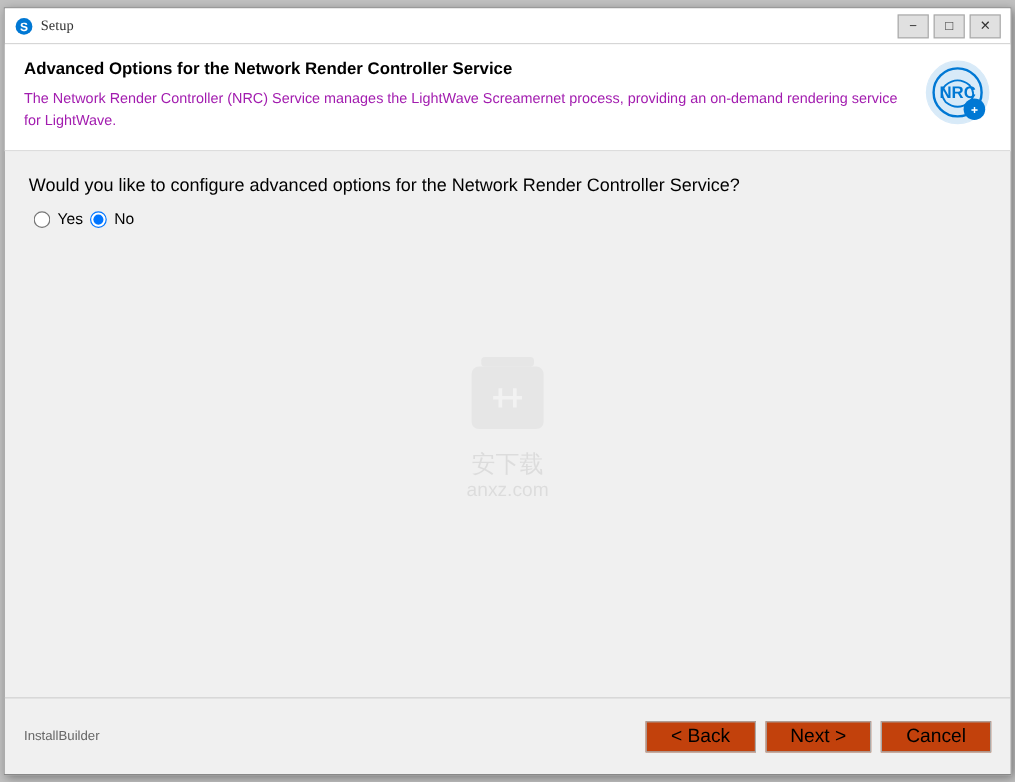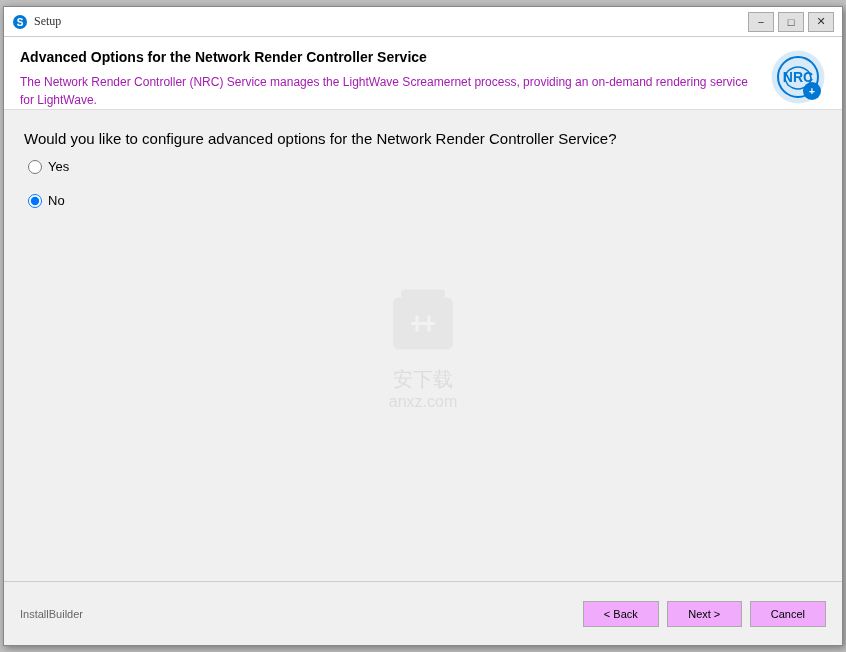--- a/index.html
+++ b/index.html
@@ -79,21 +79,21 @@
       background: #f0f0f0;
       display: flex;
       flex-direction: column;
       padding: 0;
       position: relative;
     }
 
     
     .header-section {
       background: #ffffff;
-      padding: 12px 16px 0 16px;
+      padding: 12px 16px 16px 16px;
       border-bottom: 1px solid #ddd;
       display: flex;
       align-items: flex-start;
       justify-content: space-between;
     }
 
     .header-text-area {
       flex: 1;
     }
 
@@ -125,22 +125,22 @@
     }
 
     .question-text {
       font-size: 15px;
       color: #000;
       margin-bottom: 12px;
     }
 
     .radio-group {
       display: flex;
-      flex-direction: column;
-      gap: 19px;
+      flex-direction: row;
+      gap: 6px;
       margin-left: 4px;
     }
 
     .radio-item {
       display: flex;
       align-items: center;
       gap: 6px;
       cursor: pointer;
     }
 
@@ -205,23 +205,23 @@
     .footer-buttons {
       display: flex;
       gap: 8px;
     }
 
     .footer-btn {
       min-width: 75px;
       height: 26px;
       padding: 0 20px;
       border: 1px solid #aaa;
-      background: #f0abfc;
-      cursor: pointer;
-      font-size: 11px;
+      background: #c2410c;
+      cursor: pointer;
+      font-size: 16px;
       color: #000;
       display: flex;
       align-items: center;
       justify-content: center;
     }
   </style>
 </head>
 <body>
 
 <div class="window">

